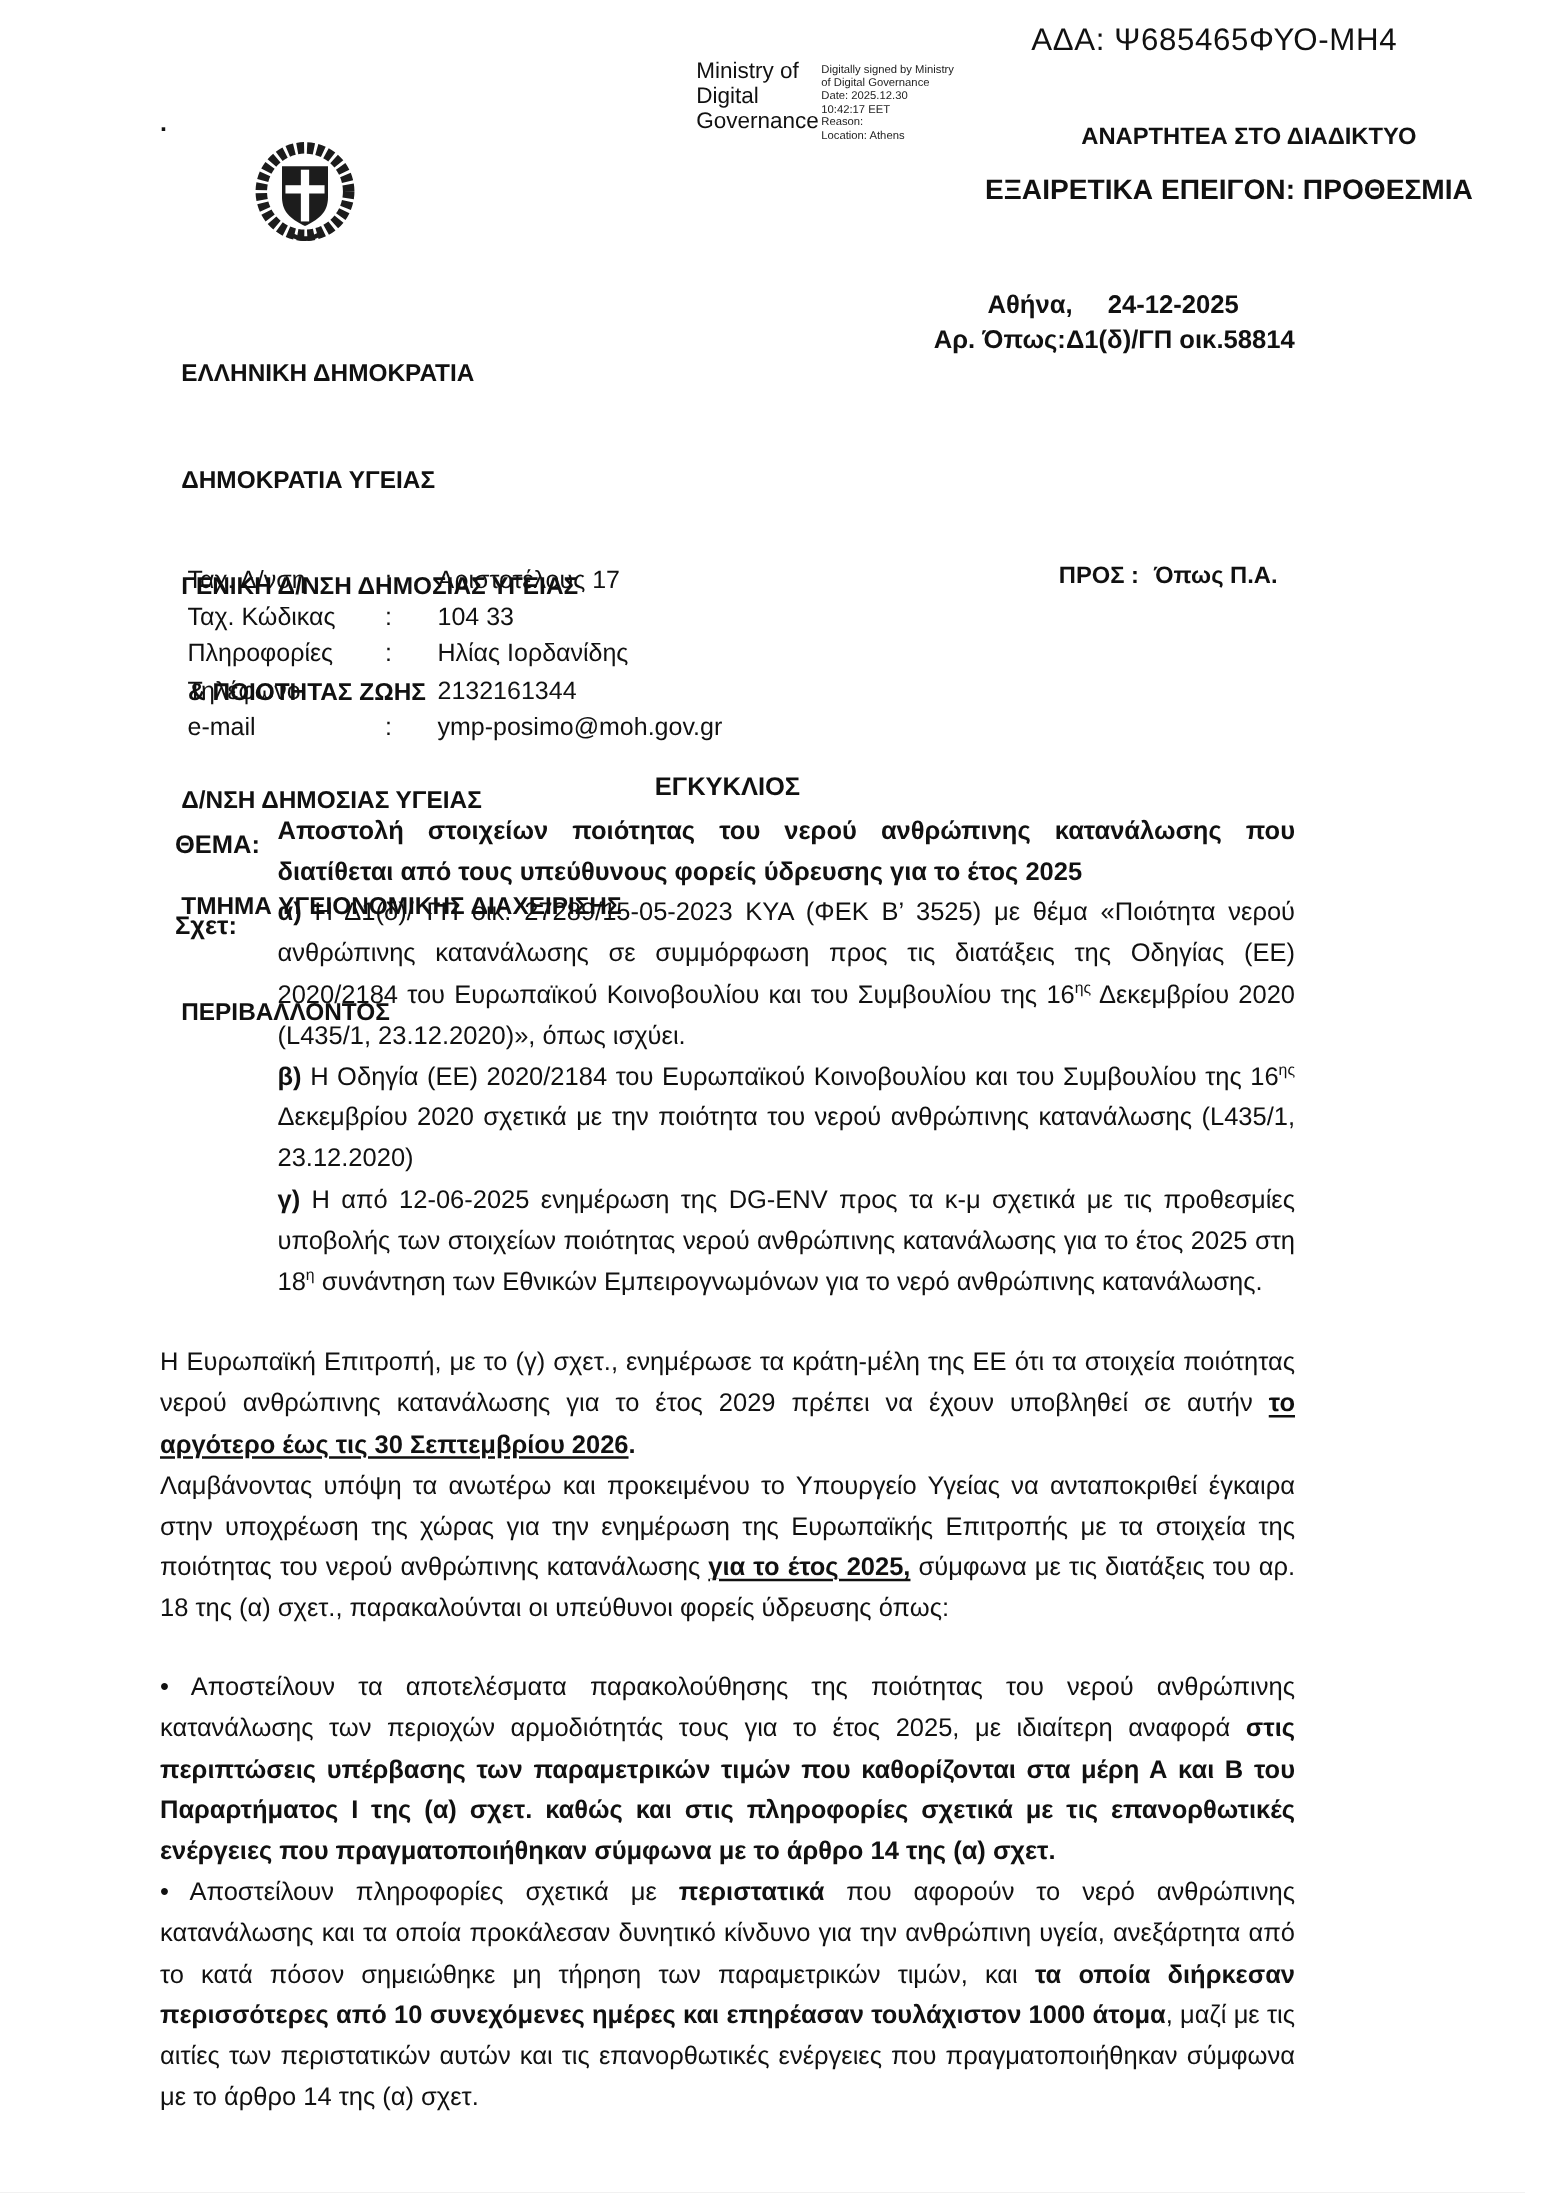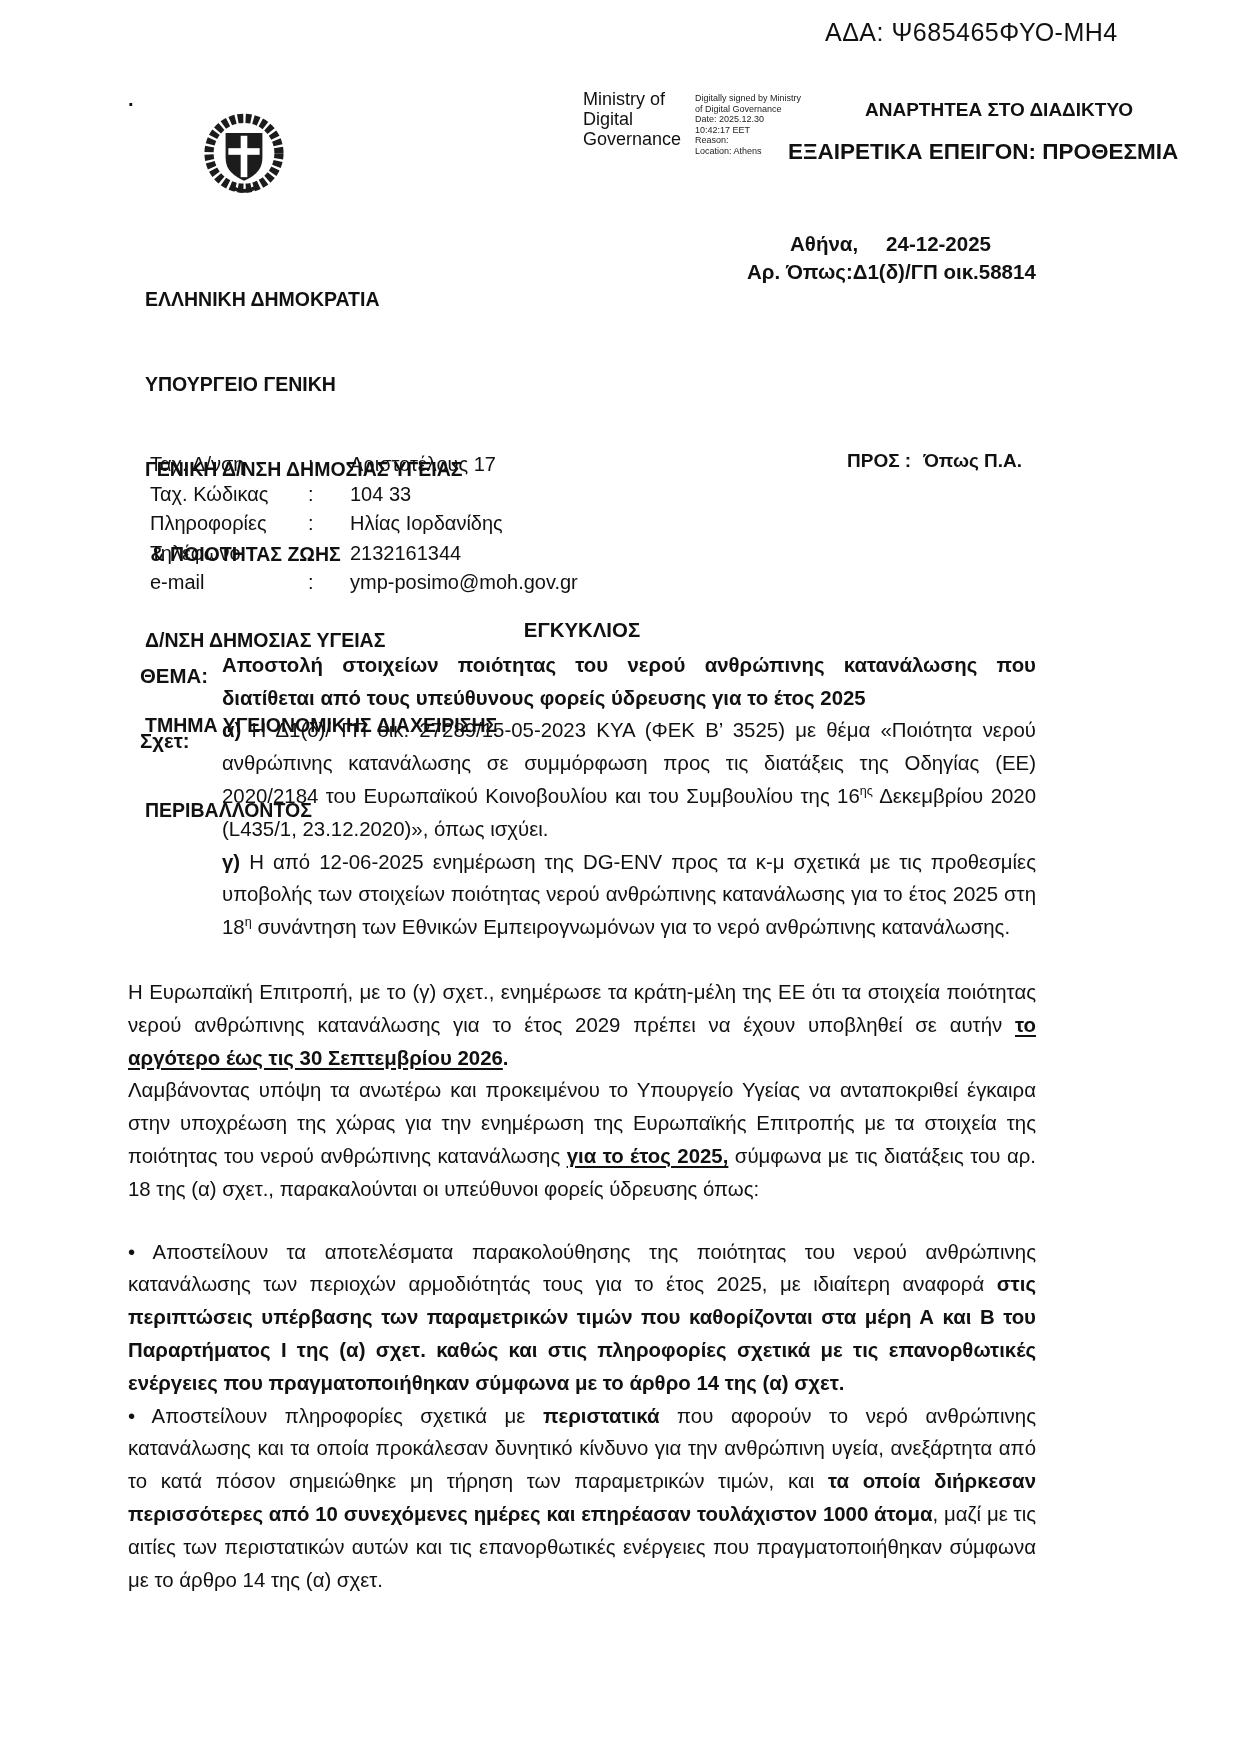--- a/index.html
+++ b/index.html
@@ -2,21 +2,21 @@
 <html><head>
 <meta charset="utf-8">
 <style>
   html,body{margin:0;padding:0;background:#e8e8e8;}
   .page{
     position:relative;width:1240px;height:1754px;background:#ffffff;
     font-family:"Liberation Sans",sans-serif;color:#111;overflow:hidden;
     margin:0 auto;
   }
   .ada{position:absolute;left:825px;top:18px;font-size:25px;letter-spacing:.5px;}
-  .sig{position:absolute;left:583px;top:46px;display:flex;gap:14px;margin-top:43px;}
+  .sig{position:absolute;left:557px;top:46px;display:flex;gap:2px;}
   .sig-name{font-size:18px;line-height:20px;font-weight:500;}
   .sig-details{font-size:9px;line-height:10.5px;padding-top:4px;color:#222;}
   .stray-dot{position:absolute;left:128px;top:88px;font-size:20px;font-weight:bold;}
   .posted{position:absolute;left:865px;top:99px;font-weight:bold;font-size:19px;}
   .urgent{position:absolute;left:788px;top:139px;font-weight:bold;font-size:22.5px;}
   .emblem{position:absolute;left:198px;top:110px;width:92px;height:92px;}
   .letterhead{position:absolute;left:145px;top:228px;font-weight:bold;font-size:19.5px;line-height:28.4px;white-space:pre;}
   .dateblock{position:absolute;left:747px;top:230px;font-weight:bold;font-size:20.5px;line-height:28px;}
   .dateline{padding-left:43px;}
   .dategap{display:inline-block;width:28px;}
@@ -68,21 +68,21 @@
   <svg class="emblem" viewBox="0 0 100 100" aria-hidden="true">
     <circle cx="50" cy="47" r="38" fill="none" stroke="#1c1c1c" stroke-width="10" stroke-dasharray="6 2.6"></circle>
     <path d="M37 84 q13 8 26 0" fill="none" stroke="#1c1c1c" stroke-width="4"></path>
     <path d="M30 25 h40 v27 c0 14 -9.5 20 -20 25 c-10.5 -5 -20 -11 -20 -25 z" fill="#1c1c1c"></path>
     <rect x="46.4" y="28" width="7.2" height="45" fill="#ffffff"></rect>
     <rect x="33" y="41.5" width="34" height="7.2" fill="#ffffff"></rect>
   </svg>
 
   <div class="letterhead">
     <div>ΕΛΛΗΝΙΚΗ ΔΗΜΟΚΡΑΤΙΑ</div>
-    <div>ΥΠΟΥΡΓΕΙΟ ΓΕΝΙΚΗ</div>
+    <div>ΔΗΜΟΚΡΑΤΙΑ ΥΓΕΙΑΣ</div>
     <div>ΓΕΝΙΚΗ Δ/ΝΣΗ ΔΗΜΟΣΙΑΣ ΥΓΕΙΑΣ</div>
     <div> &amp; ΠΟΙΟΤΗΤΑΣ ΖΩΗΣ</div>
     <div>Δ/ΝΣΗ ΔΗΜΟΣΙΑΣ ΥΓΕΙΑΣ</div>
     <div>ΤΜΗΜΑ ΥΓΕΙΟΝΟΜΙΚΗΣ ΔΙΑΧΕΙΡΙΣΗΣ</div>
     <div>ΠΕΡΙΒΑΛΛΟΝΤΟΣ</div>
   </div>
 
   <div class="dateblock">
     <div class="dateline">
       <span>Αθήνα,</span><span class="dategap"></span><span>24-12-2025</span>
@@ -127,20 +127,21 @@
 
     <div class="labeled-row">
       <div class="row-label">ΘΕΜΑ:</div>
       <div class="row-text"><span class="seg-b">Αποστολή στοιχείων ποιότητας του νερού ανθρώπινης κατανάλωσης που διατίθεται από τους υπεύθυνους φορείς ύδρευσης για το έτος 2025</span></div>
     </div>
 
     <div class="labeled-row">
       <div class="row-label">Σχετ:</div>
       <div class="row-text">
         <p><span class="seg-b">α) </span><span>Η Δ1(δ)/ ΓΠ οικ. 27289/15-05-2023 ΚΥΑ (ΦΕΚ Β’ 3525) με θέμα «Ποιότητα νερού ανθρώπινης κατανάλωσης σε συμμόρφωση προς τις διατάξεις της Οδηγίας (ΕΕ) 2020/2184 του Ευρωπαϊκού Κοινοβουλίου και του Συμβουλίου της 16</span><sup>ης</sup><span> Δεκεμβρίου 2020 (L435/1, 23.12.2020)», όπως ισχύει.</span></p>
+        <p><span class="seg-b">β) </span><span>Η Οδηγία (ΕΕ) 2020/2184 του Ευρωπαϊκού Κοινοβουλίου και του Συμβουλίου της 16</span><sup>ης</sup><span> Δεκεμβρίου 2020 σχετικά με την ποιότητα του νερού ανθρώπινης κατανάλωσης (L435/1, 23.12.2020)</span></p>
         <p><span class="seg-b">γ) </span><span>Η από 12-06-2025 ενημέρωση της DG-ENV προς τα κ-μ σχετικά με τις προθεσμίες υποβολής των στοιχείων ποιότητας νερού ανθρώπινης κατανάλωσης για το έτος 2025 στη 18</span><sup>η</sup><span> συνάντηση των Εθνικών Εμπειρογνωμόνων για το νερό ανθρώπινης κατανάλωσης.</span></p>
       </div>
     </div>
 
     <div class="spacer-a"></div>
 
     <p class="body-p"><span>Η Ευρωπαϊκή Επιτροπή, με το (γ) σχετ., ενημέρωσε τα κράτη-μέλη της ΕΕ ότι τα στοιχεία ποιότητας νερού ανθρώπινης κατανάλωσης για το έτος 2029 πρέπει να έχουν υποβληθεί σε αυτήν </span><span class="seg-b seg-u">το αργότερο έως τις 30 Σεπτεμβρίου 2026</span><span class="seg-b">.</span></p>
     <p class="body-p"><span>Λαμβάνοντας υπόψη τα ανωτέρω και προκειμένου το Υπουργείο Υγείας να ανταποκριθεί έγκαιρα στην υποχρέωση της χώρας για την ενημέρωση της Ευρωπαϊκής Επιτροπής με τα στοιχεία της ποιότητας του νερού ανθρώπινης κατανάλωσης </span><span class="seg-b seg-u">για το έτος 2025,</span><span> σύμφωνα με τις διατάξεις του αρ. 18 της (α) σχετ., παρακαλούνται οι υπεύθυνοι φορείς ύδρευσης όπως:</span></p>
 
     <div class="spacer-b"></div>

